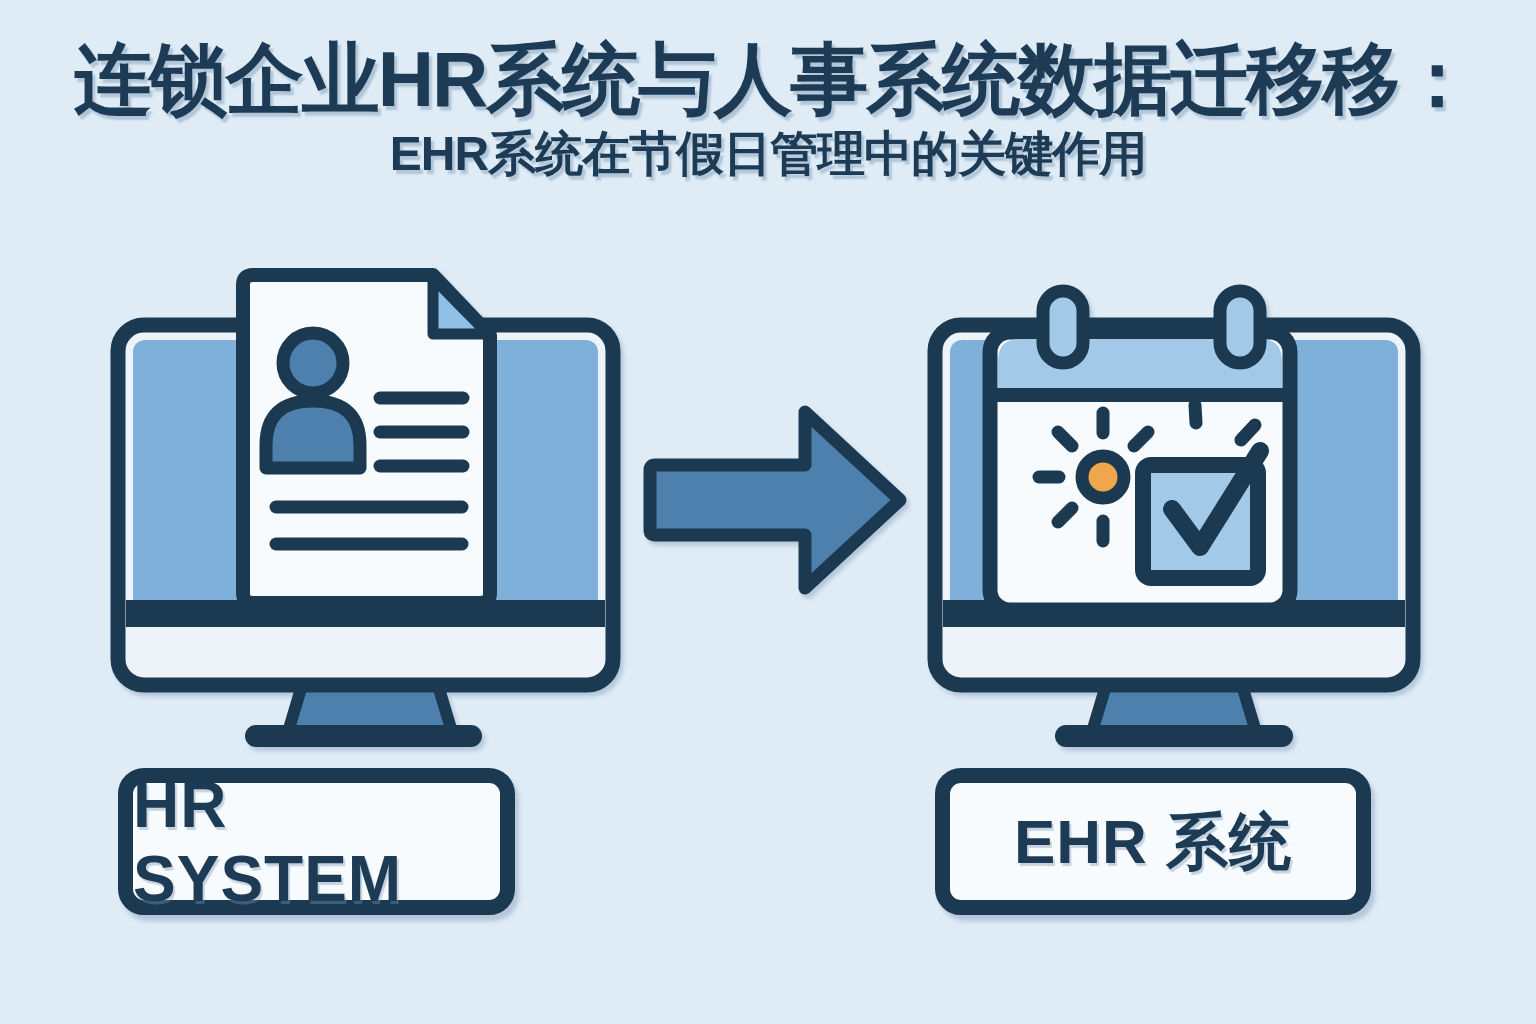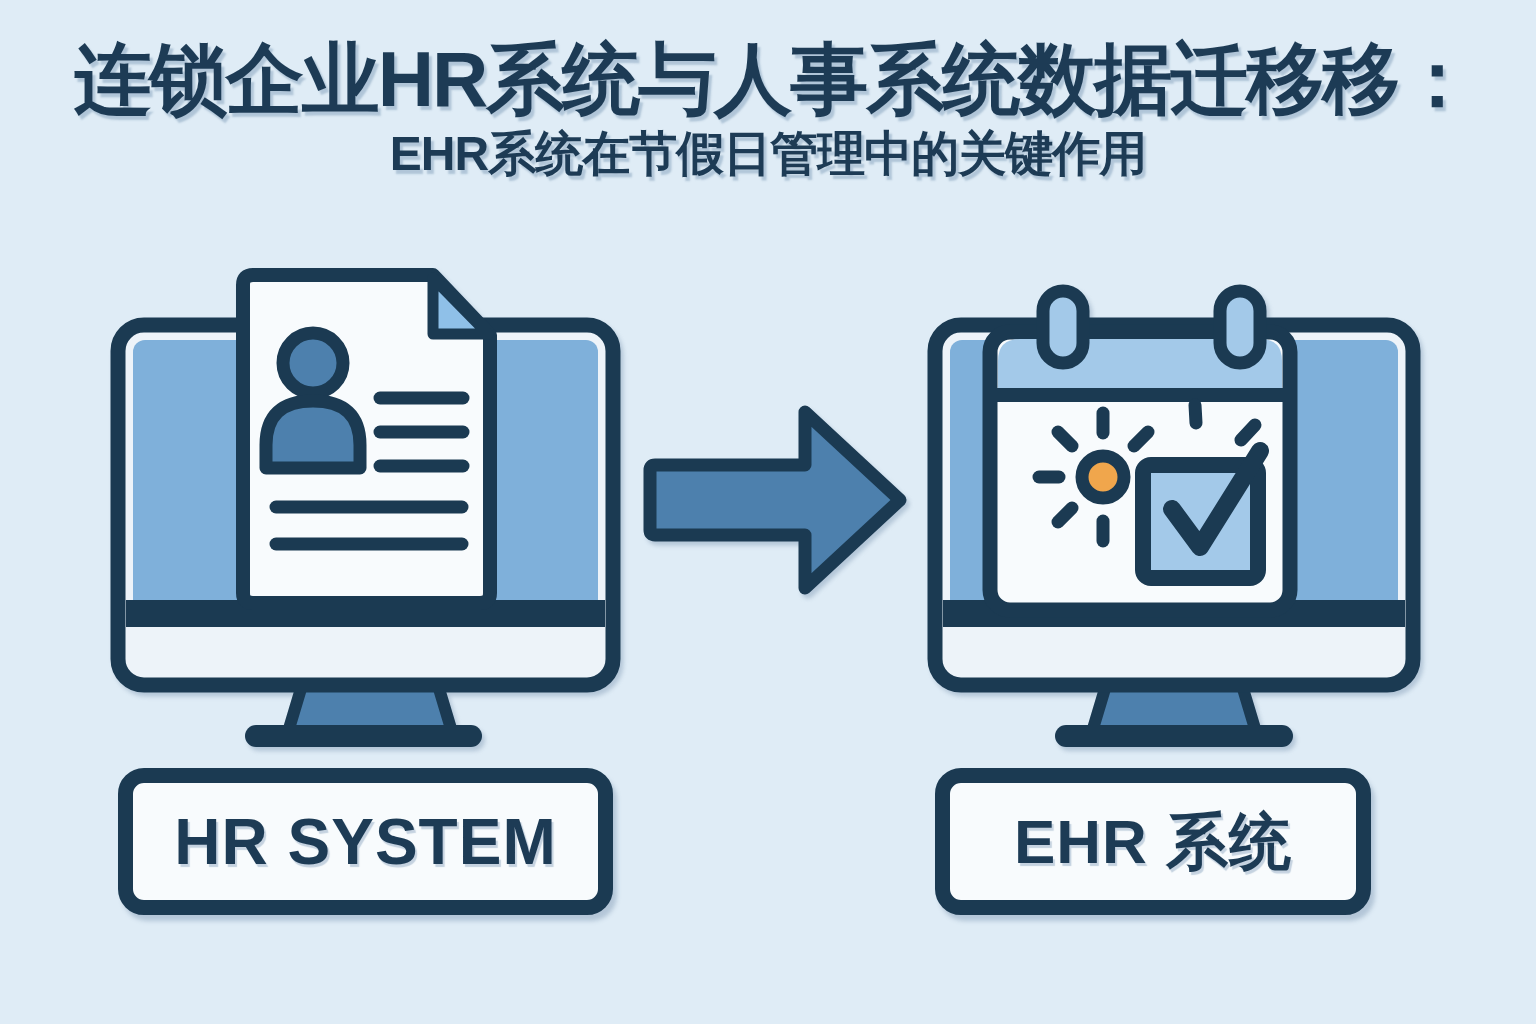--- a/index.html
+++ b/index.html
@@ -47,21 +47,21 @@
     border: 15px solid #1b3a52;
     border-radius: 26px;
     display: flex;
     align-items: center;
     justify-content: center;
     color: #1d3b55;
     font-weight: 800;
     box-shadow: 4px 6px 4px rgba(100,130,160,0.35);
     text-shadow: 2px 3px 1px rgba(120,150,180,0.4);
   }
-  #hr-label  { left: 118px; width: 495px; font-size: 64px; letter-spacing: 1px; }
+  #hr-label  { left: 118px; width: 397px; font-size: 64px; letter-spacing: 1px; }
   #ehr-label { left: 935px; width: 436px; font-size: 62px; letter-spacing: 1px; }
 </style>
 </head>
 <body>
 
 <div id="canvas">
 
   <div class="title-wrap">
     <div class="title-line1">连锁企业HR系统与人事系统数据迁移移：</div>
     <div class="title-line2">EHR系统在节假日管理中的关键作用</div>

